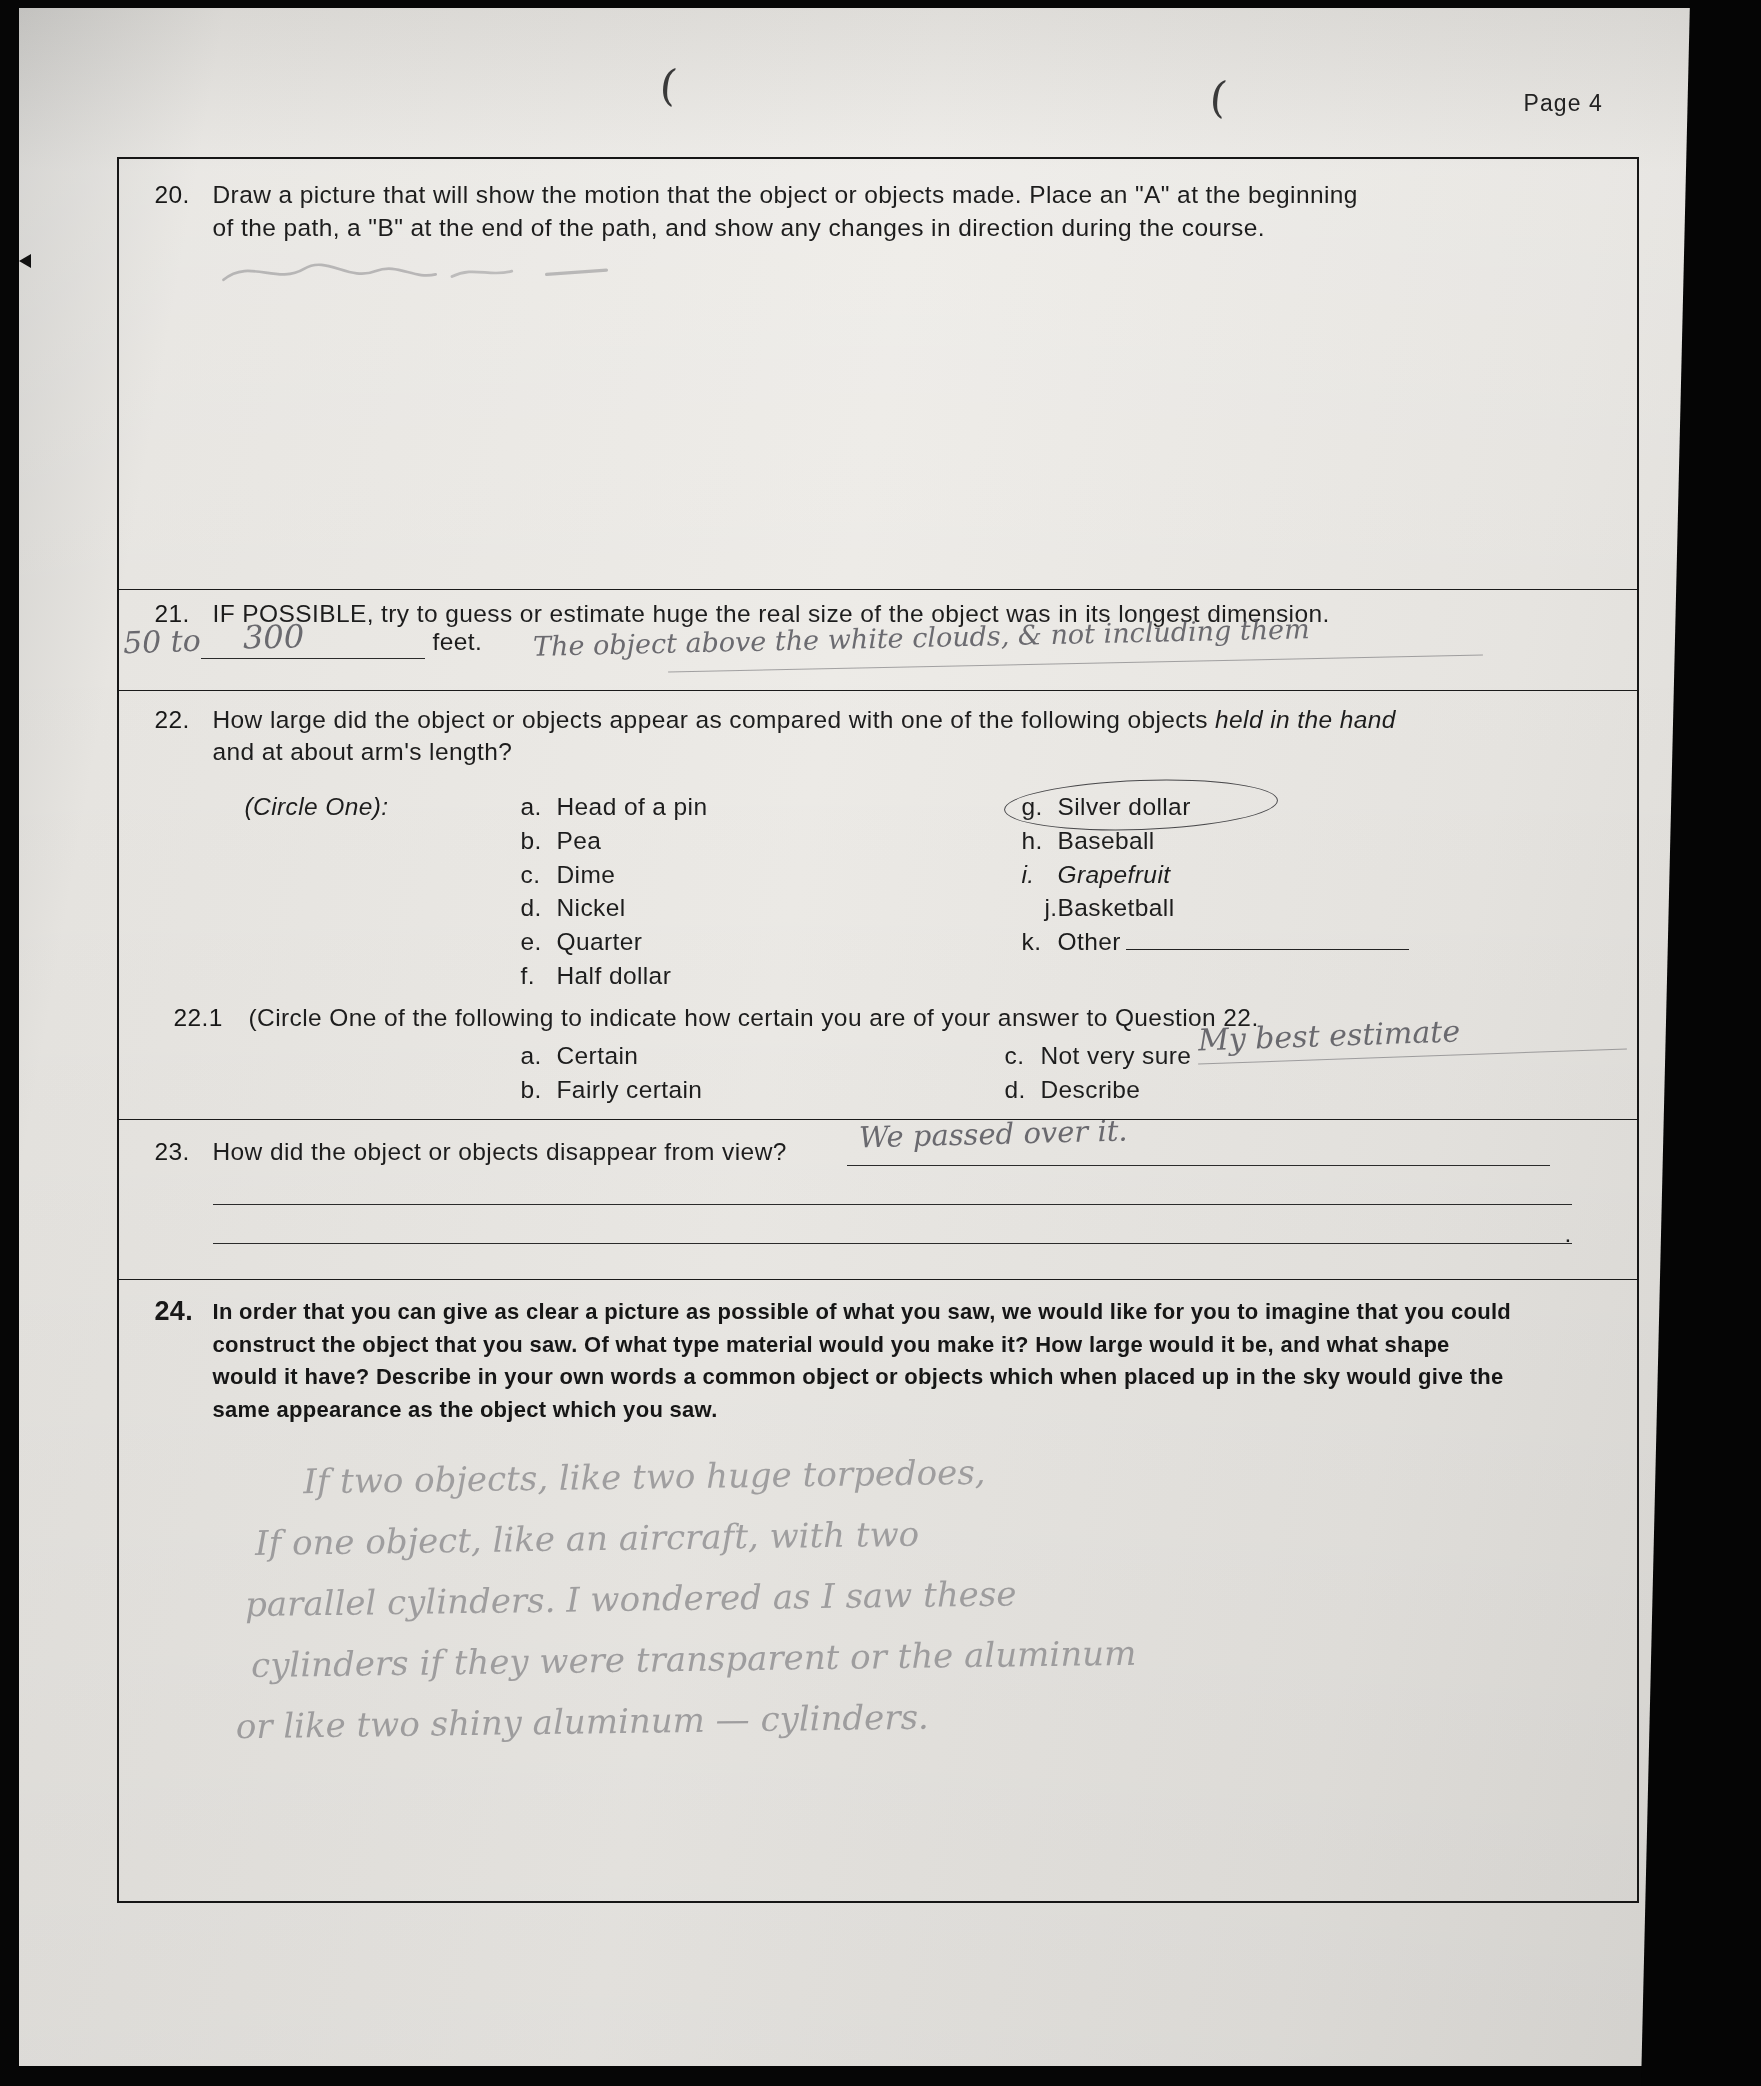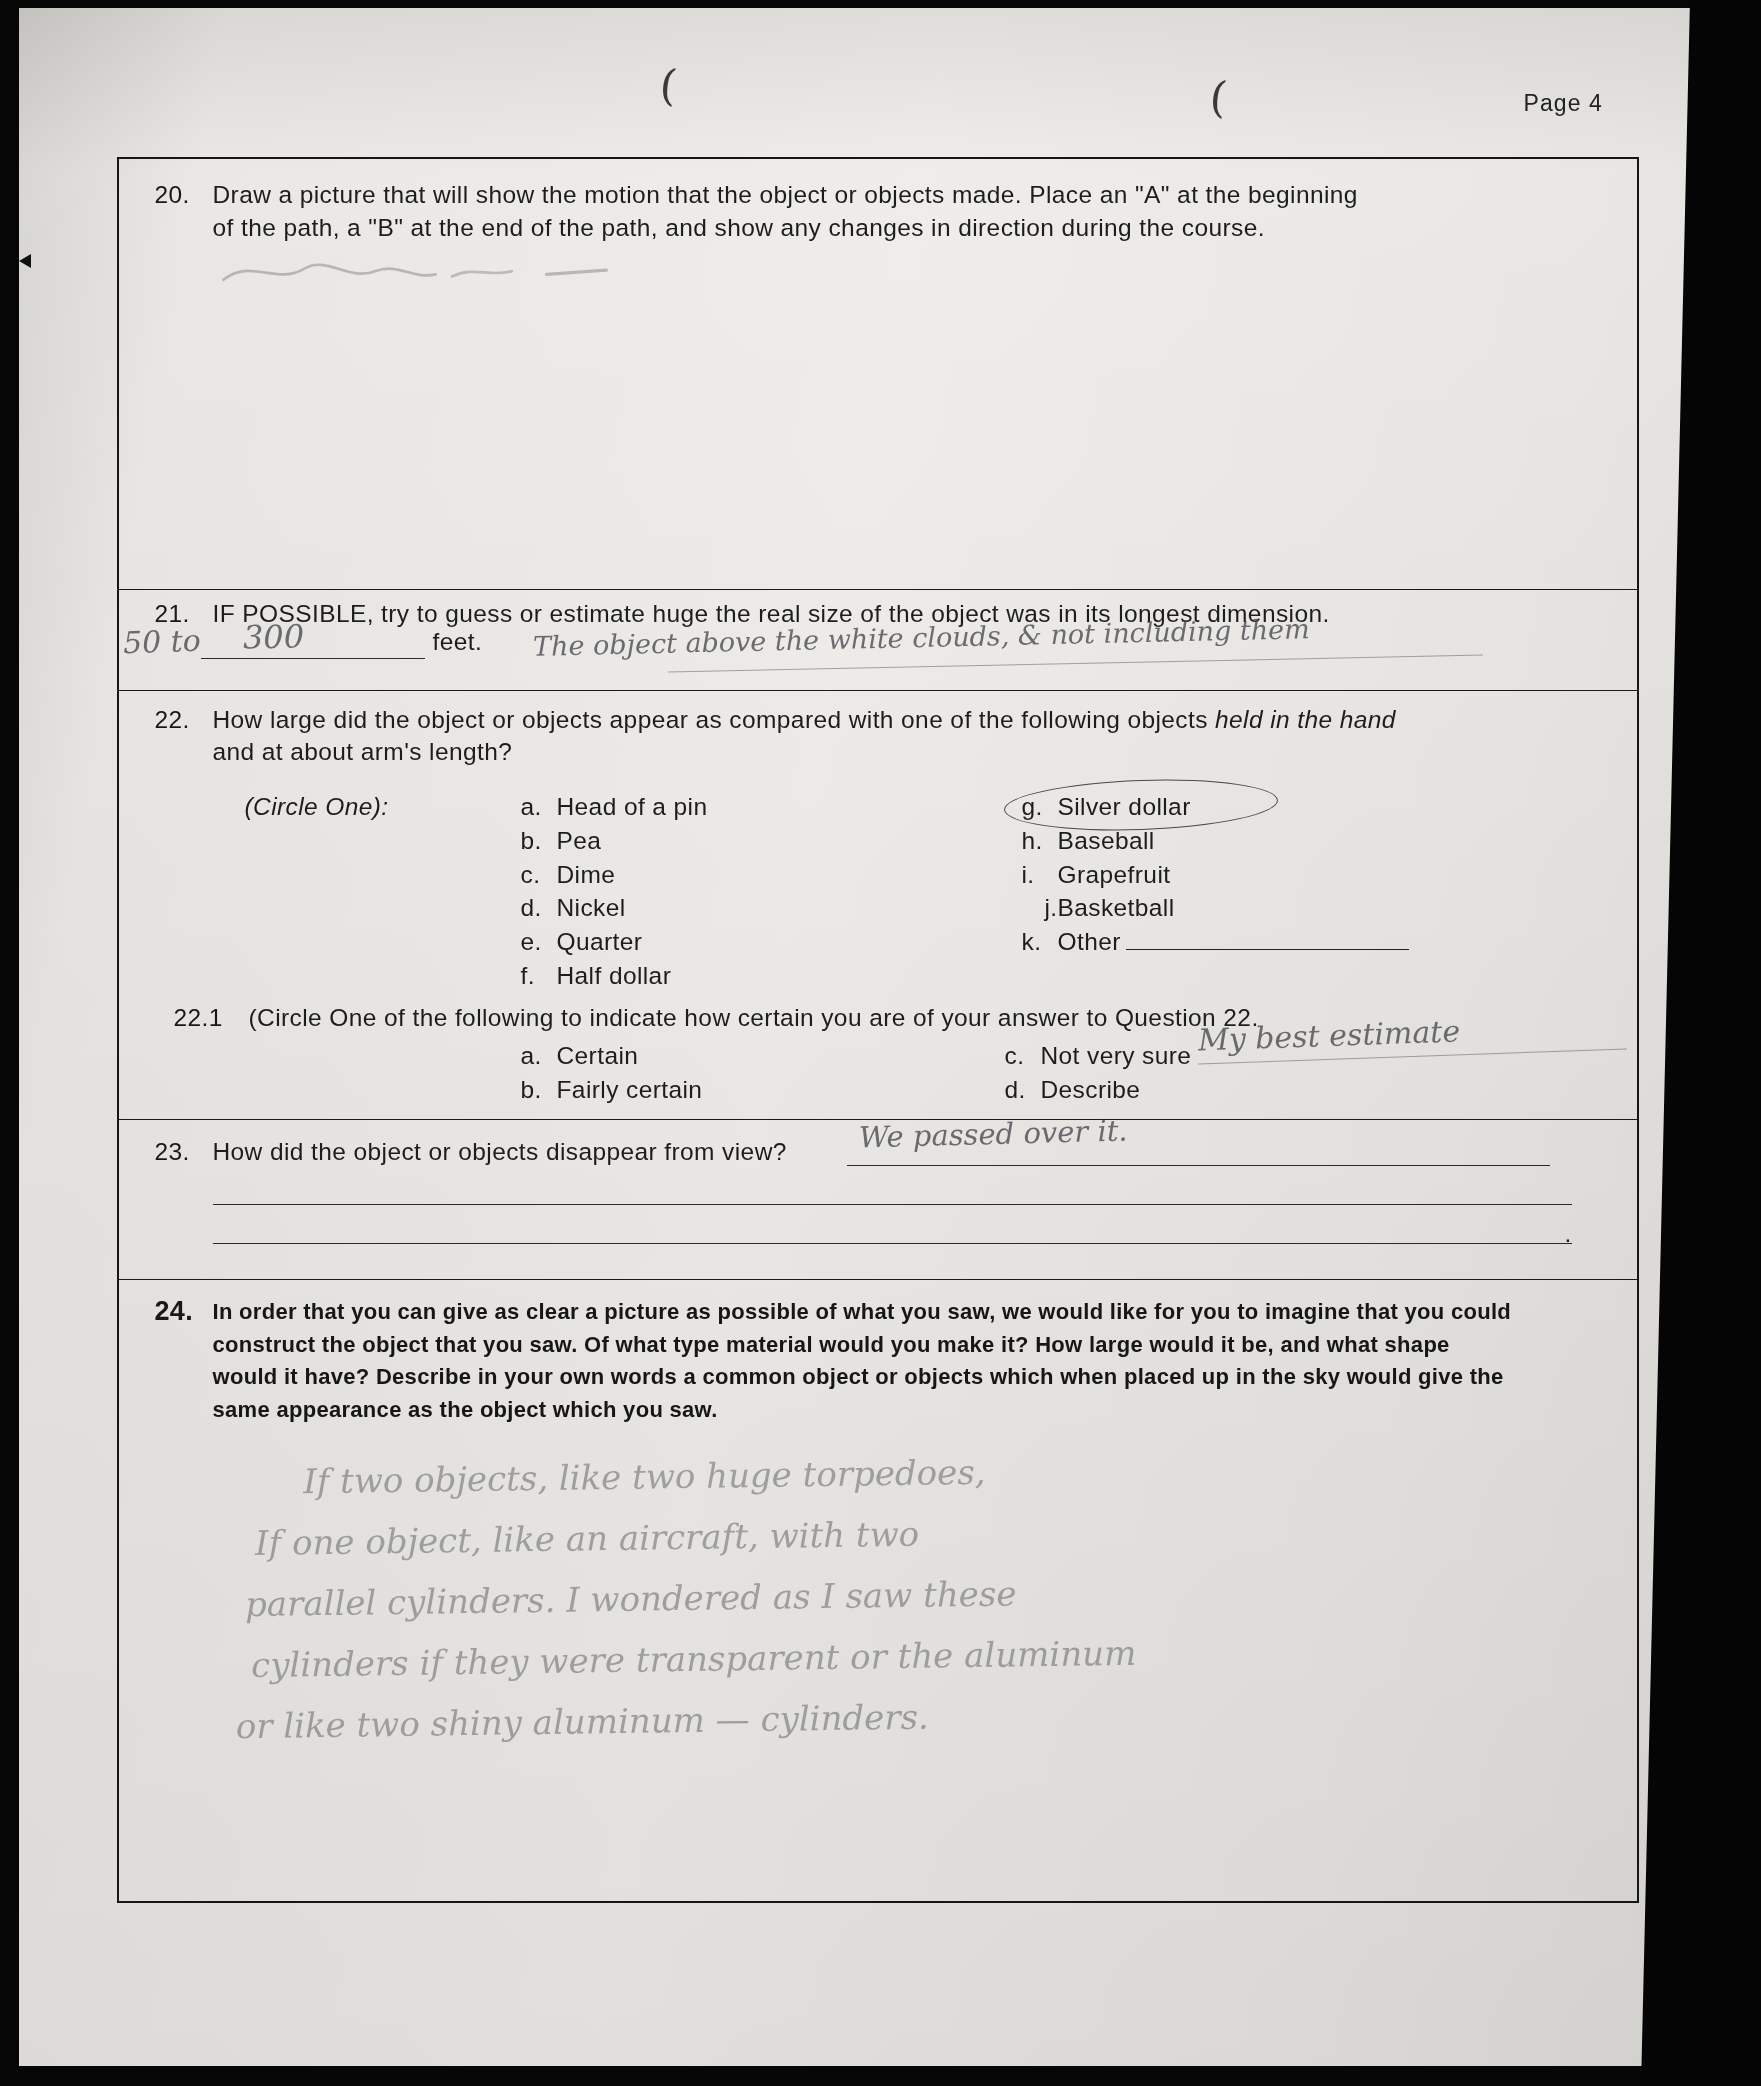--- a/index.html
+++ b/index.html
@@ -102,21 +102,21 @@
         <div class="abs typed" style="left:402px;top:800px;">
           <span class="opt-letter">f.</span><span>Half dollar</span>
         </div>
 
         <div class="abs typed" style="left:903px;top:631px;">
           <span class="opt-letter">g.</span><span>Silver dollar</span>
         </div>
         <div class="abs typed" style="left:903px;top:665px;">
           <span class="opt-letter">h.</span><span>Baseball</span>
         </div>
-        <div class="abs typed" style="left:903px;top:699px;">
+        <div class="abs typed" style="left:903px;top:699px;font-style:italic;">
           <span class="opt-letter">i.</span><span>Grapefruit</span>
         </div>
         <div class="abs typed" style="left:903px;top:732px;text-align:right;">
           <span class="opt-letter">j.</span><span>Basketball</span>
         </div>
         <div class="abs typed" style="left:903px;top:766px;">
           <span class="opt-letter">k.</span><span>Other</span><span class="blank-rule"></span>
         </div>
 
         <div class="circle-mark"></div>

